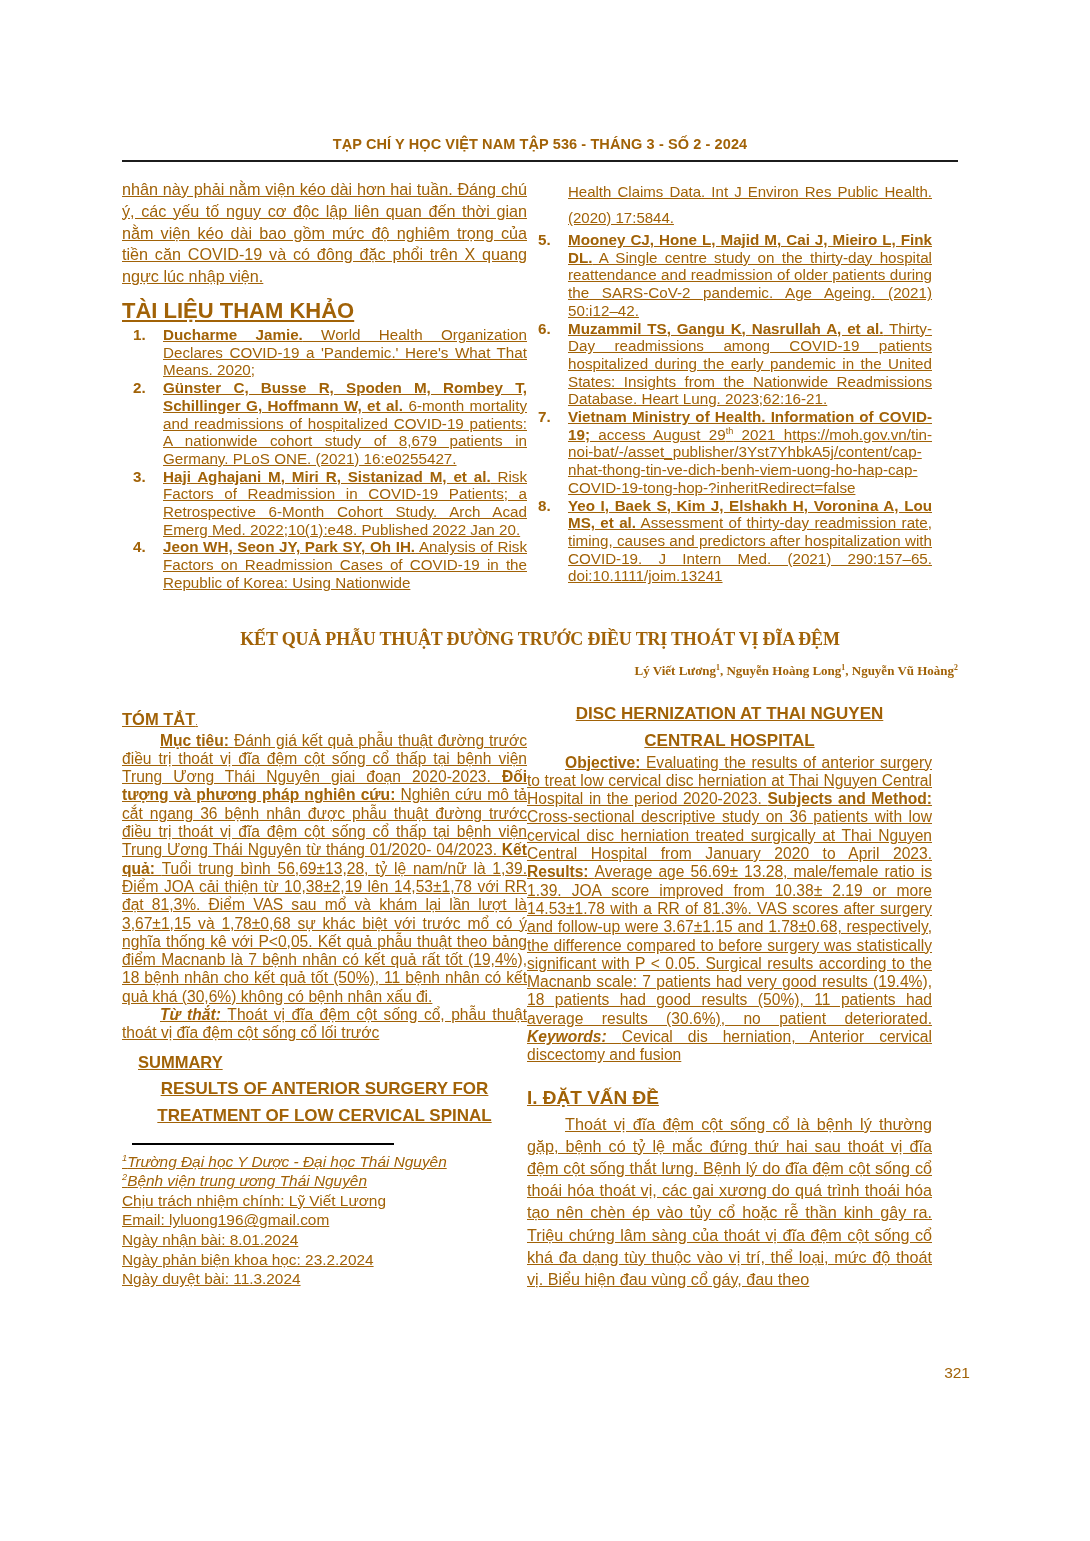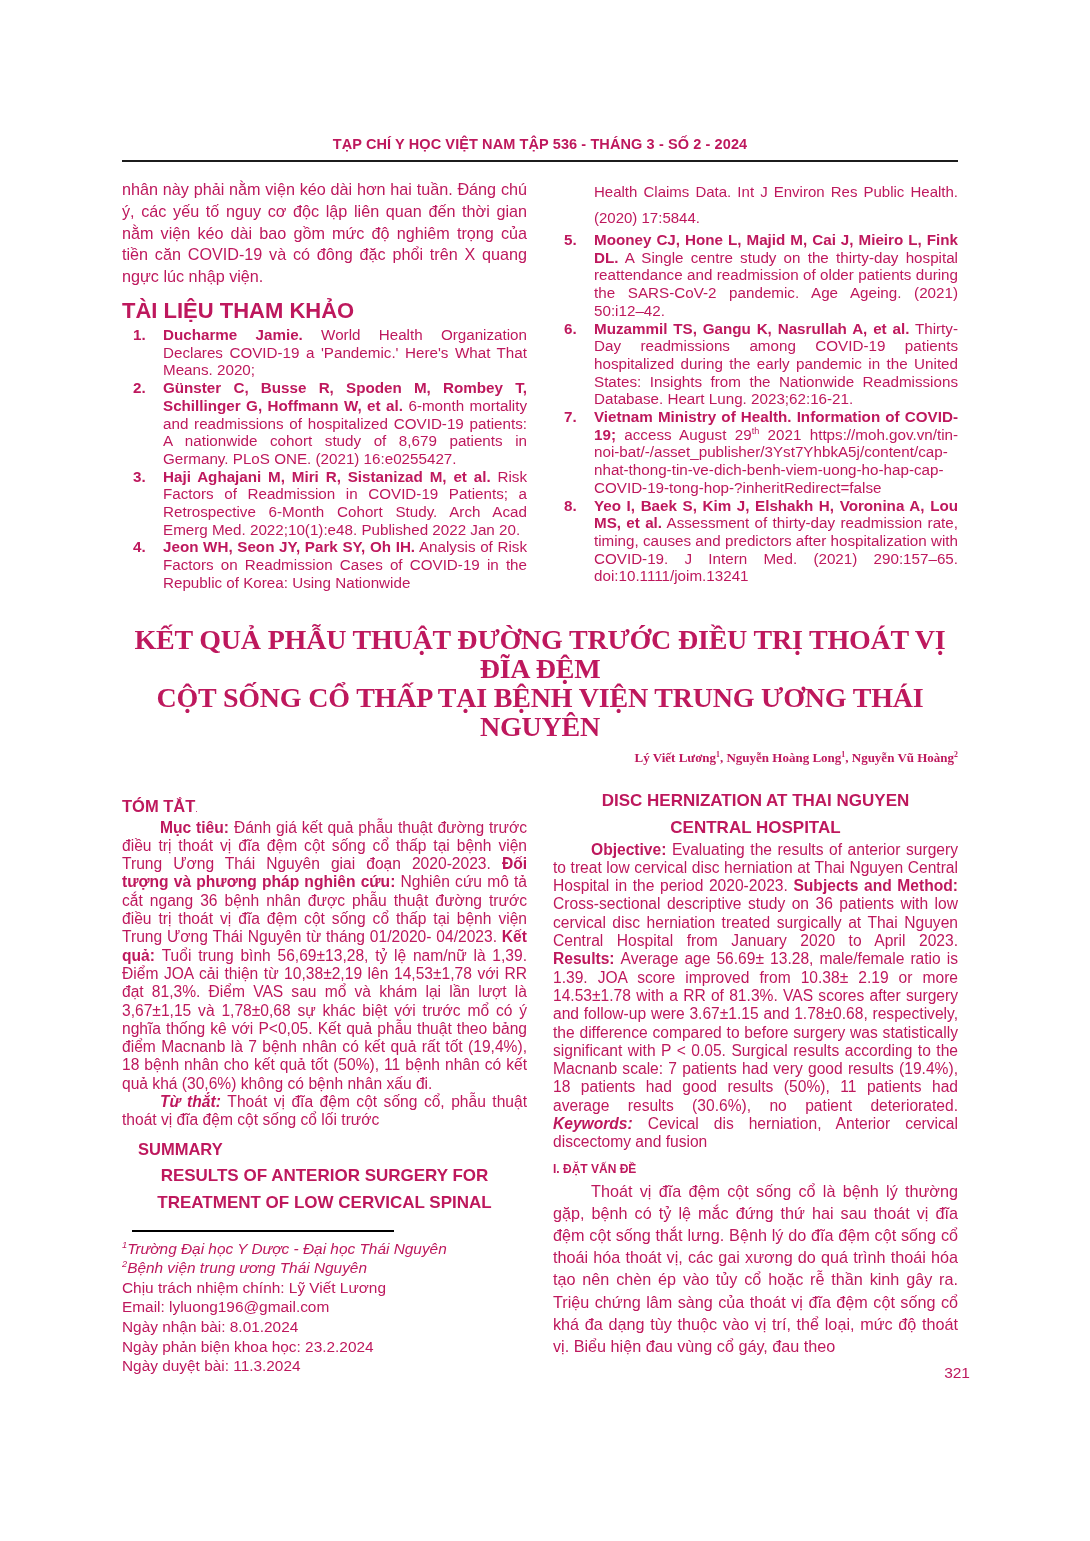--- a/index.html
+++ b/index.html
@@ -1,64 +1,64 @@
 <!DOCTYPE html>
 <html><head>
 <meta charset="utf-8">
 <style>
   html,body{margin:0;padding:0;background:#e8e8e8;}
   .page{
     position:relative;
     width:1090px;height:1541px;
     margin:0 auto;
     background:#ffffff;
-    color:#be185d;
+    color:#a16207;
     font-family:"Liberation Sans", sans-serif;
     box-sizing:border-box;
     padding:136px 132px 0 122px;
   }
   
   .journal-header{
     font-size:14.5px;font-weight:bold;text-align:center;
     letter-spacing:0.1px;
     padding-bottom:8px;border-bottom:2.5px solid #1c1c1c;
   }
   
-  .two-col{display:flex;gap:26px;}
+  .two-col{display:flex;text-decoration:underline;}
   .col{width:405px;flex:0 0 405px;}
   .top-section{margin-top:17px;}
   
   .prev-para{font-size:16.2px;line-height:21.8px;text-align:justify;margin:0;}
   .refs-heading{font-size:22px;font-weight:bold;margin:10px 0 2px;}
   .ref{
     position:relative;padding-left:41px;
     font-size:15.2px;line-height:17.7px;text-align:justify;
     overflow-wrap:anywhere;
   }
   .ref .ref-num{position:absolute;left:11px;font-weight:bold;}
   .ref-cont{font-size:15px;line-height:26px;text-align:justify;padding-left:41px;}
   
   .article-title{
     font-family:"Liberation Serif", serif;
-    font-weight:bold;font-size:28px;line-height:29px;
+    font-weight:bold;font-size:18px;line-height:29px;
     letter-spacing:-0.2px;
     text-align:center;margin:33px 0 0;
   }
   .authors{
     font-family:"Liberation Serif", serif;
     font-weight:bold;font-size:13px;text-align:right;margin-top:9px;
   }
   
   .main-section{margin-top:21px;}
   .sec-heading{font-size:16.5px;font-weight:bold;margin:10px 0 3px;}
   .sec-heading .heading-dot{font-size:9px;font-weight:normal;}
   .abs-para{font-size:15.6px;line-height:18.3px;text-align:justify;text-indent:38px;margin:0;}
   .summary-heading{font-size:16.5px;font-weight:bold;margin:10px 16px 3px;}
   .en-title{font-size:17px;font-weight:bold;text-align:center;line-height:27px;}
-  .intro-heading{font-size:12px;font-weight:bold;margin:10px 0 4px;}
+  .intro-heading{font-size:19px;font-weight:bold;margin:22px 0 4px;}
   .intro-para{font-size:16.2px;line-height:22.2px;text-align:justify;text-indent:38px;margin:0;}
   
   .footnote{margin-top:14px;font-size:15.4px;line-height:19.6px;}
   .footnote-rule{width:262px;border-top:2px solid #000;height:0;margin:0 0 7px 10px;}
   
   .b{font-weight:bold;}
   .i{font-style:italic;}
   sup{font-size:0.6em;vertical-align:super;line-height:0;}
   .page-number{position:absolute;top:1364px;right:120px;font-size:15.5px;}
 </style>
@@ -108,21 +108,20 @@
       </div>
       <div class="ref">
         <span class="ref-num">8.</span>
         <span><span class="b">Yeo I, Baek S, Kim J, Elshakh H, Voronina A, Lou MS, et al.</span><span> Assessment of thirty-day readmission rate, timing, causes and predictors after hospitalization with COVID-19. J Intern Med. (2021) 290:157–65. doi:10.1111/joim.13241</span></span>
       </div>
     </div>
   </div>
 
   <h1 class="article-title">
     <span>KẾT QUẢ PHẪU THUẬT ĐƯỜNG TRƯỚC ĐIỀU TRỊ THOÁT VỊ ĐĨA ĐỆM</span><br>
-    <span>CỘT SỐNG CỔ THẤP TẠI BỆNH VIỆN TRUNG ƯƠNG THÁI NGUYÊN</span>
   </h1>
   <div class="authors"><span>Lý Viết Lương</span><sup>1</sup><span>, Nguyễn Hoàng Long</span><sup>1</sup><span>, Nguyễn Vũ Hoàng</span><sup>2</sup></div>
 
   <div class="two-col main-section">
     <div class="col">
       <div class="sec-heading"><span>TÓM TẮT</span><span class="heading-dot">.</span></div>
       <p class="abs-para"><span class="b">Mục tiêu: </span><span>Đánh giá kết quả phẫu thuật đường trước điều trị thoát vị đĩa đệm cột sống cổ thấp tại bệnh viện Trung Ương Thái Nguyên giai đoạn 2020-2023. </span><span class="b">Đối tượng và phương pháp nghiên cứu: </span><span>Nghiên cứu mô tả cắt ngang 36 bệnh nhân được phẫu thuật đường trước điều trị thoát vị đĩa đệm cột sống cổ thấp tại bệnh viện Trung Ương Thái Nguyên từ tháng 01/2020- 04/2023. </span><span class="b">Kết quả: </span><span>Tuổi trung bình 56,69±13,28, tỷ lệ nam/nữ là 1,39. Điểm JOA cải thiện từ 10,38±2,19 lên 14,53±1,78 với RR đạt 81,3%. Điểm VAS sau mổ và khám lại lần lượt là 3,67±1,15 và 1,78±0,68 sự khác biệt với trước mổ có ý nghĩa thống kê với P&lt;0,05. Kết quả phẫu thuật theo bảng điểm Macnanb là 7 bệnh nhân có kết quả rất tốt (19,4%), 18 bệnh nhân cho kết quả tốt (50%), 11 bệnh nhân có kết quả khá (30,6%) không có bệnh nhân xấu đi.</span></p>
       <p class="abs-para"><span class="b i">Từ thắt: </span><span>Thoát vị đĩa đệm cột sống cổ, phẫu thuật thoát vị đĩa đệm cột sống cổ lối trước</span></p>
 
       <div class="summary-heading">SUMMARY</div>

